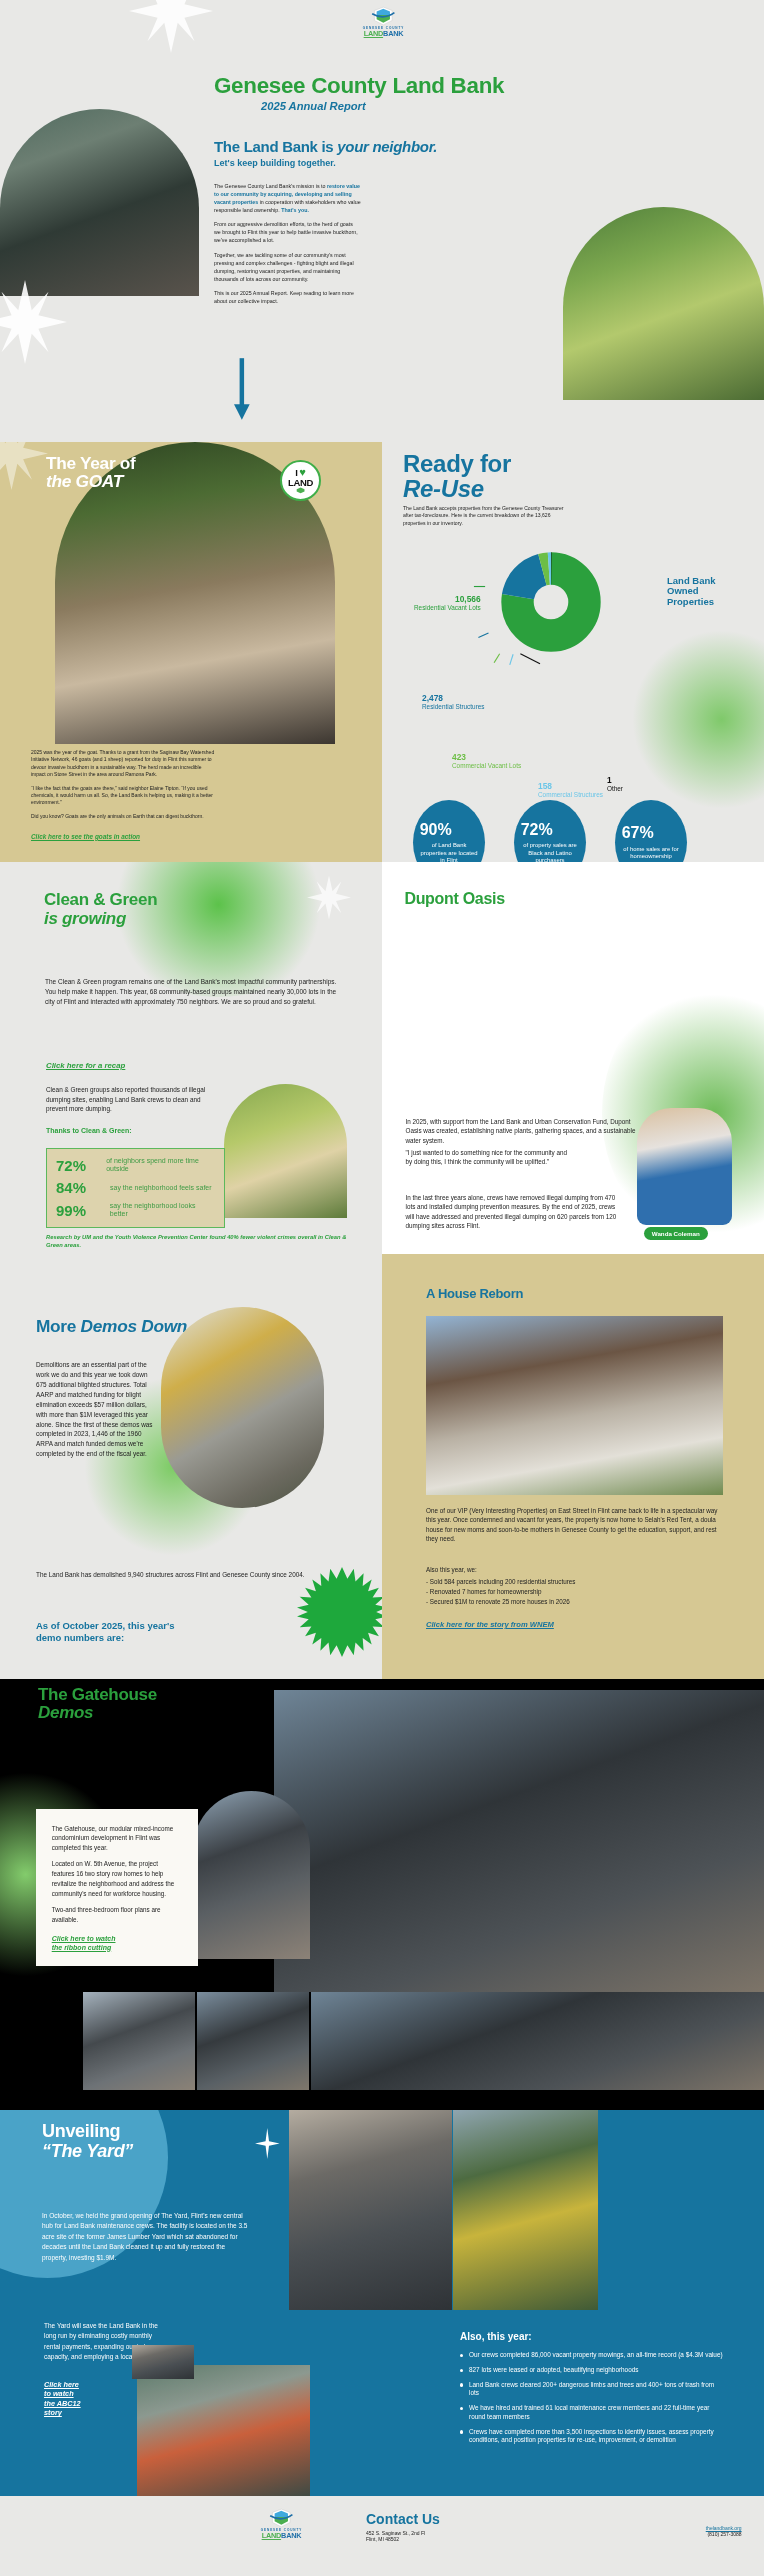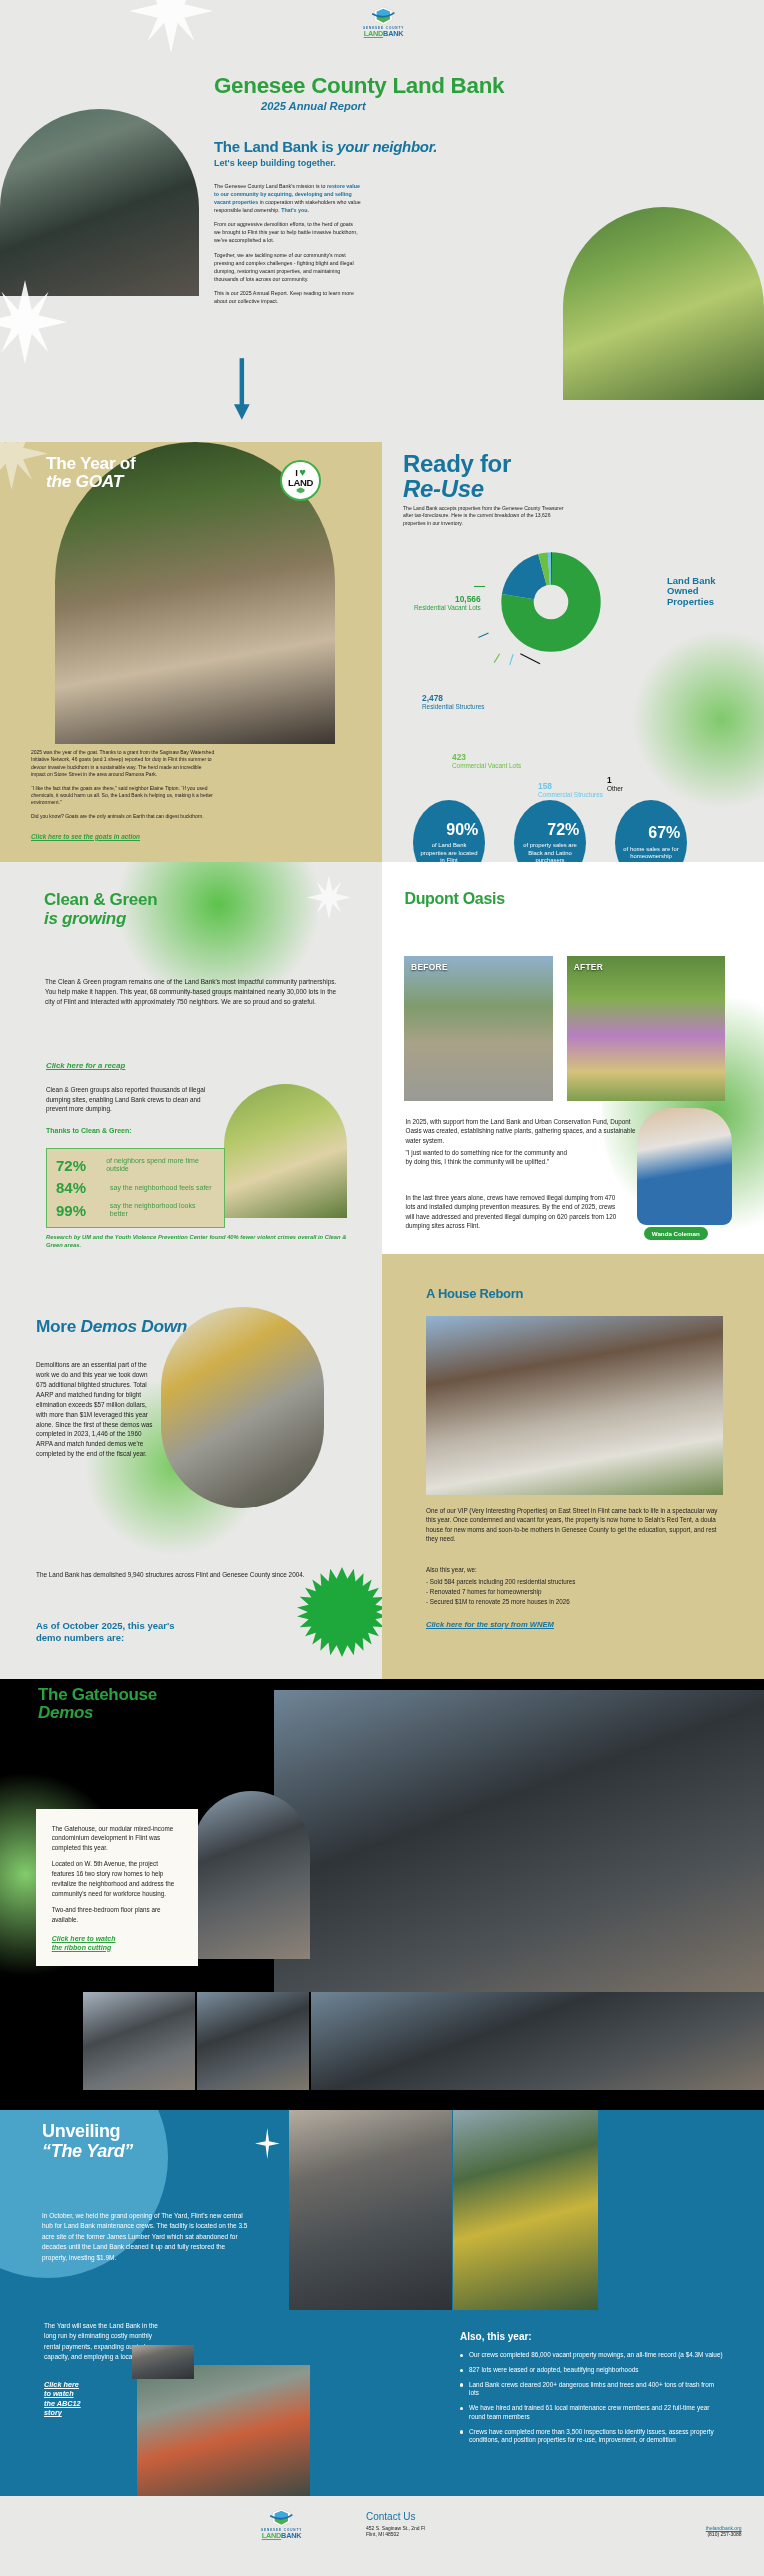--- a/index.html
+++ b/index.html
@@ -49,21 +49,21 @@
     position: absolute; width: 41px; height: 41px; border-radius: 50%;
     background: #fff; border: 2.2px solid #3fae49;
     display: flex; flex-direction: column; align-items: center; justify-content: center;
     font-weight: 900; line-height: .95; color: #111; font-size: 6.2px;
   }
   .sticker-goats .big { font-size: 9.5px; letter-spacing: -0.3px; }
 
   .pct-circle {
     width: 72px; height: 85px; border-radius: 50%;
     background: #16749f; color: #fff;
-    display: flex; flex-direction: column; align-items: flex-end; justify-content: center;
+    display: flex; flex-direction: column; align-items: flex-start; justify-content: center;
     text-align: center; padding: 0 6.7px;
   }
   .pct-circle .num { font-size: 16px; font-weight: 900; margin-bottom: 3.4px; }
   .pct-circle .cap { font-size: 5.9px; line-height: 1.25; }
 
   .cg-box {
     border: 1.7px solid #5cb85c; background: #ddd3ad;
     padding: 7.8px 9px; width: 179px;
   }
   .cg-row { display: flex; align-items: center; margin-bottom: 5.6px; }
@@ -314,26 +314,20 @@
 
       <div class="green ital" style="position:absolute;left:46px;top:372px;width:302px;font-size:5.8px;font-weight:800;line-height:1.35;">Research by UM and the Youth Violence Prevention Center found 40% fewer violent crimes overall in Clean &amp; Green areas.</div>
     </div>
 
     <div class="half" style="background:#ffffff;min-height:392px;position:relative;overflow:hidden;">
       <div style="position:absolute;right:-62px;top:117px;width:224px;height:269px;border-radius:50%;
                   background:radial-gradient(circle,#6ebc58 0%,rgba(110,188,88,0) 68%);"></div>
 
       <h2 class="green" style="position:absolute;left:22.4px;top:28px;font-size:16px;">Dupont Oasis</h2>
 
-      <div class="photo ph-before" style="position:absolute;left:22.4px;top:94px;width:149px;height:145px;">
-        <span class="badge-before">BEFORE</span>
-      </div>
-      <div class="photo ph-after" style="position:absolute;left:185px;top:94px;width:158px;height:145px;">
-        <span class="badge-after">AFTER</span>
-      </div>
 
       <p style="position:absolute;left:23.5px;top:255px;width:235px;font-size:6.3px;line-height:1.5;">In 2025, with support from the Land Bank and Urban Conservation Fund, Dupont Oasis was created, establishing native plants, gathering spaces, and a sustainable water system.</p>
 
       <p style="position:absolute;left:23.5px;top:286px;width:162px;font-size:6.3px;line-height:1.5;">"I just wanted to do something nice for the community and by doing this, I think the community will be uplifted.”</p>
 
       <p style="position:absolute;left:23.5px;top:331px;width:213px;font-size:6.3px;line-height:1.5;">In the last three years alone, crews have removed illegal dumping from 470 lots and installed dumping prevention measures. By the end of 2025, crews will have addressed and prevented illegal dumping on 620 parcels from 120 dumping sites across Flint.</p>
 
       <div style="position:absolute;left:255px;top:246px;width:95px;height:117px;
                   background:linear-gradient(170deg,#d9c0a0 0%,#e6e2de 32%,#2f6fae 55%,#2f6fae 100%);
                   border-radius:34px 34px 9px 9px;"></div>
@@ -461,21 +455,21 @@
           <path d="M2 14 Q22 26 42 12" stroke="#1e6fa8" stroke-width="3" fill="none"></path>
         </svg>
       </div>
       <div class="sub">GENESEE COUNTY</div>
       <div class="word">
         <span class="lb1">LAND</span><span class="lb2">BANK</span>
       </div>
     </div>
 
     <div style="position:absolute;left:366px;top:14.5px;">
-      <div class="blue" style="font-size:10px;font-weight:400;margin-bottom:3.4px;">Contact Us</div>
+      <div class="blue" style="font-size:14px;font-weight:700;margin-bottom:3.4px;">Contact Us</div>
       <div style="font-size:5px;">452 S. Saginaw St., 2nd Fl</div>
       <div style="font-size:5px;">Flint, MI 48502</div>
     </div>
 
     <div style="position:absolute;right:22.4px;top:29px;text-align:right;">
       <a class="blue" style="font-size:5px;text-decoration:underline;display:block;">thelandbank.org</a>
       <div style="font-size:5px;">(810) 257-3088</div>
     </div>
   </footer>
 

